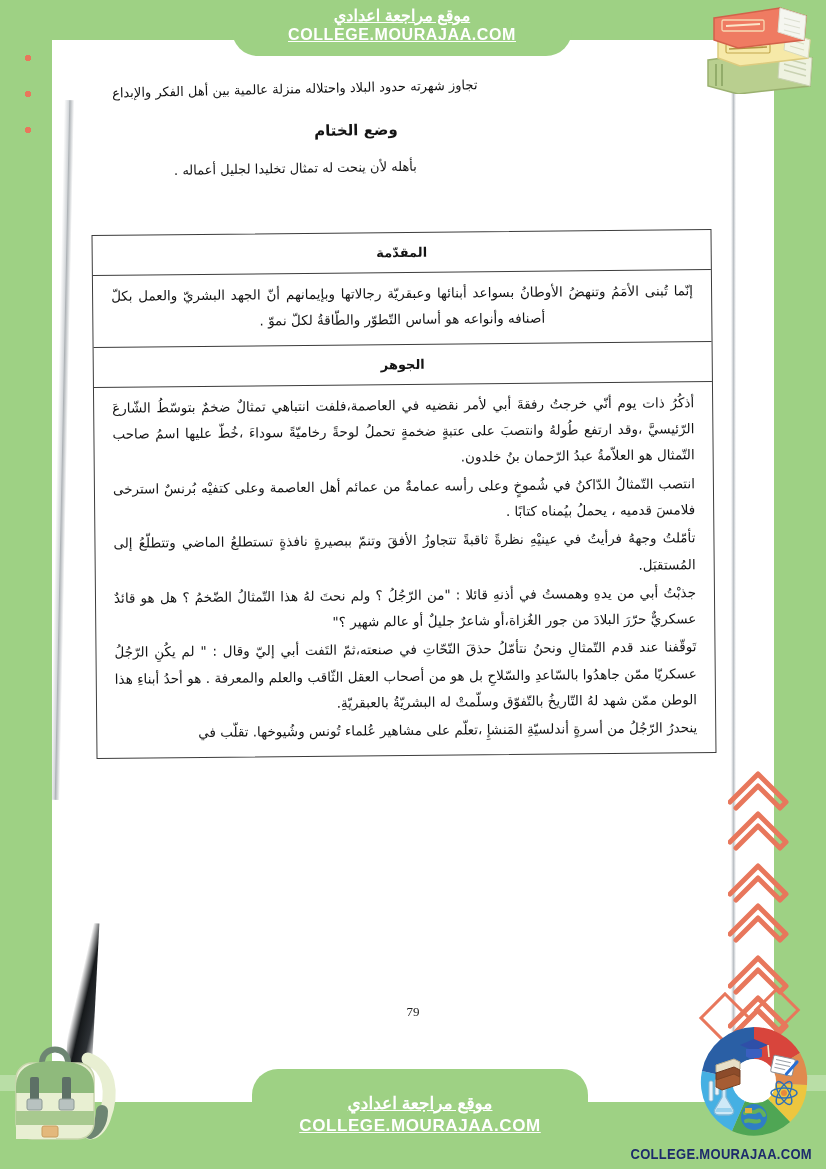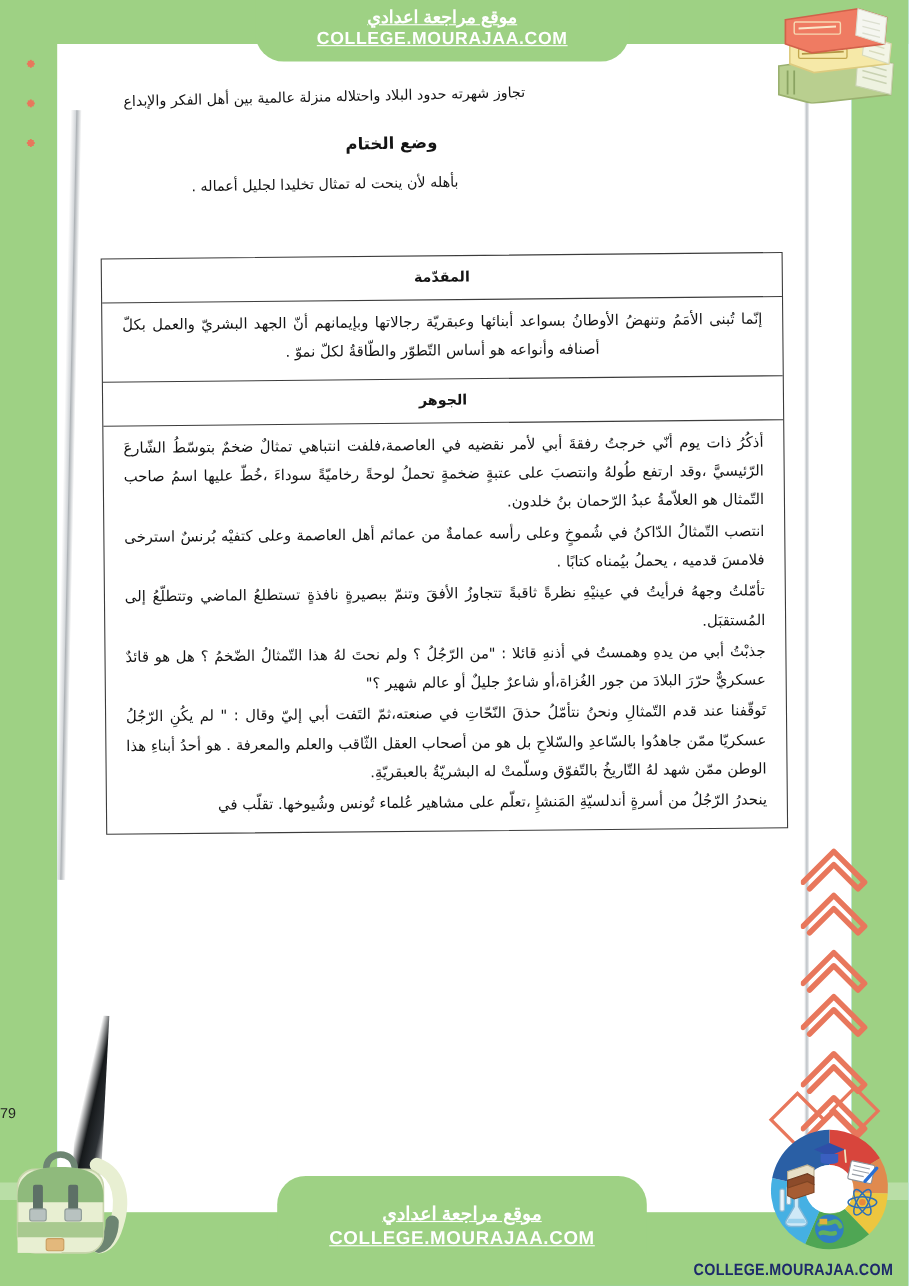--- a/index.html
+++ b/index.html
@@ -9,21 +9,21 @@
   }
   body {
     font-family: "Liberation Sans", sans-serif;
   }
 
   #page {
     position: relative;
     width: 826px;
     height: 1169px;
     overflow: hidden;
-    background: #7dd3fc;
+    background: #86efac;
   }
 
   
   .band {
     position: absolute;
     background: #9ed184;
   }
   .band-left  { left: 0;   top: 0; width: 52px;  height: 1169px; }
   .band-right { right: 0;  top: 0; width: 52px;  height: 1169px; }
 
@@ -249,24 +249,25 @@
   .row-body.para {
     text-align-last: right;
   }
   .row-body p { margin: 0 0 2px 0; }
 
   
   .page-number {
     position: absolute;
     left: 0; right: 0;
     top: 1004px;
+    text-align: center;
     font-size: 13px;
     color: #222;
     z-index: 7;
-    font-family: Liberation Sans, sans-serif;
+    font-family: Liberation Serif, serif;
   }
 
   
   .chevrons {
     position: absolute;
     right: 18px; top: 760px;
     width: 80px; height: 290px;
     z-index: 7;
   }
 

